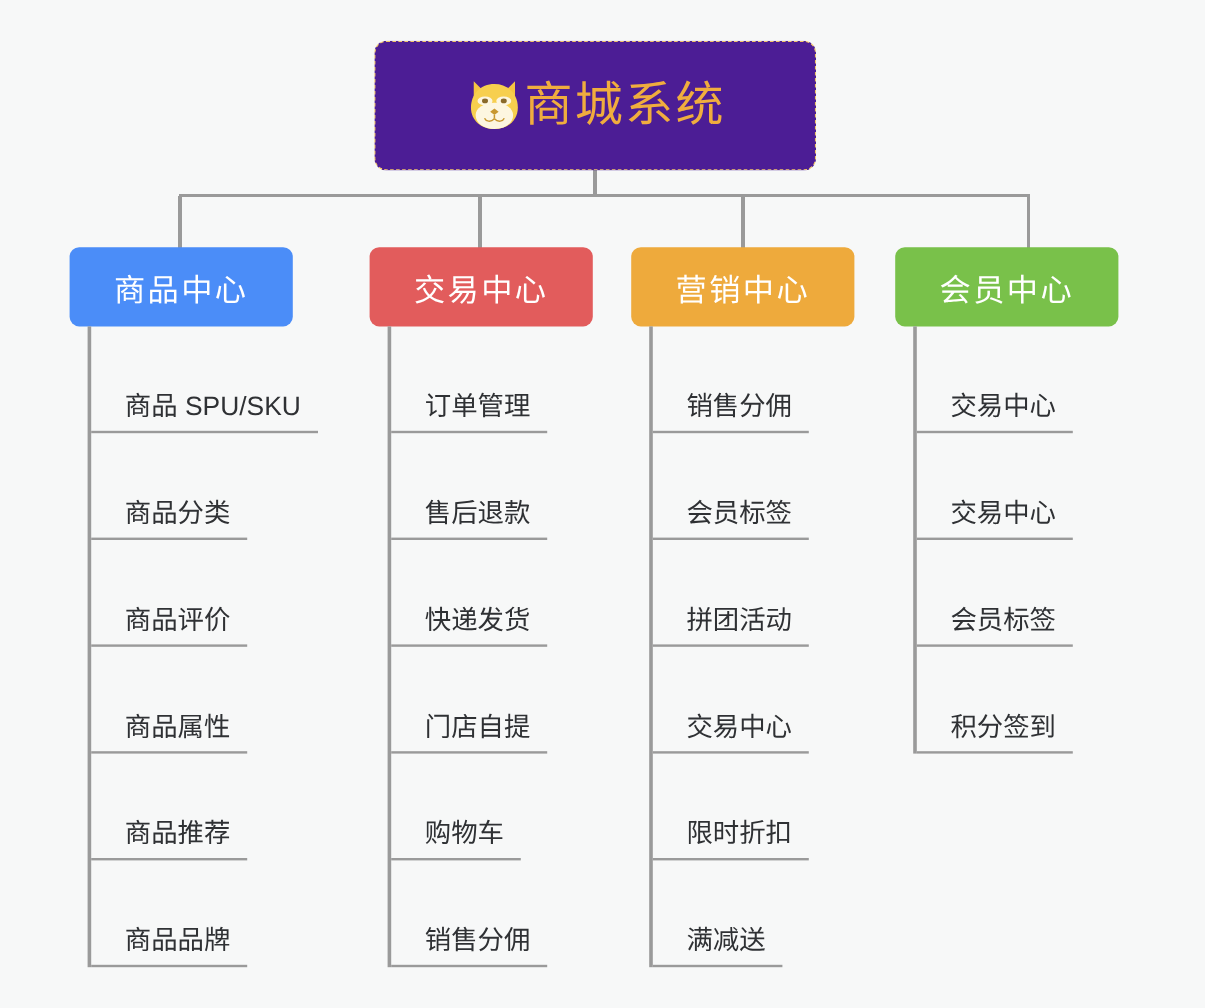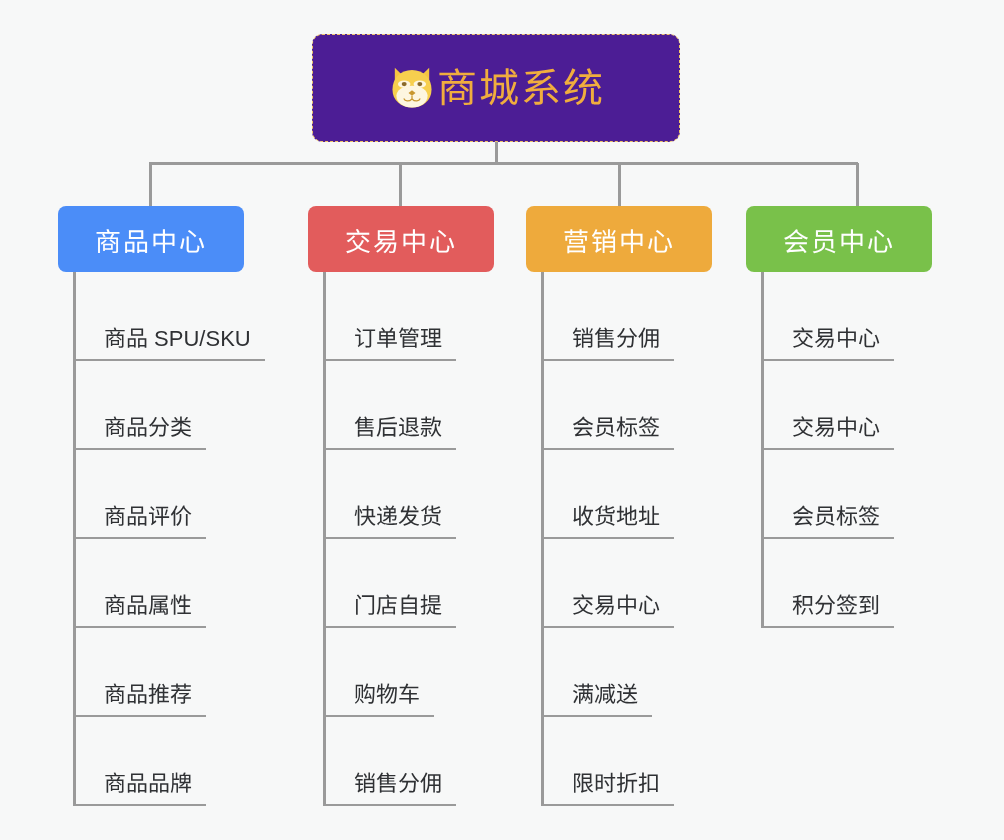--- a/index.html
+++ b/index.html
@@ -197,30 +197,30 @@
   <div class="column" id="col-2">
     <div class="cat-header" style="background: rgb(238, 170, 60);">营销中心</div>
     <div class="branch">
       <div class="leaf">
           <span class="leaf-label">销售分佣</span>
         </div>
       <div class="leaf">
           <span class="leaf-label">会员标签</span>
         </div>
       <div class="leaf">
-          <span class="leaf-label">收货地址</span>
+          <span class="leaf-label">拼团活动</span>
         </div>
       <div class="leaf">
           <span class="leaf-label">交易中心</span>
         </div>
       <div class="leaf">
+          <span class="leaf-label">限时折扣</span>
+        </div>
+      <div class="leaf">
           <span class="leaf-label">满减送</span>
-        </div>
-      <div class="leaf">
-          <span class="leaf-label">限时折扣</span>
         </div>
     </div>
   </div>
 
   <div class="column" id="col-3">
     <div class="cat-header" style="background: rgb(121, 193, 74);">会员中心</div>
     <div class="branch">
       <div class="leaf">
           <span class="leaf-label">交易中心</span>
         </div>

